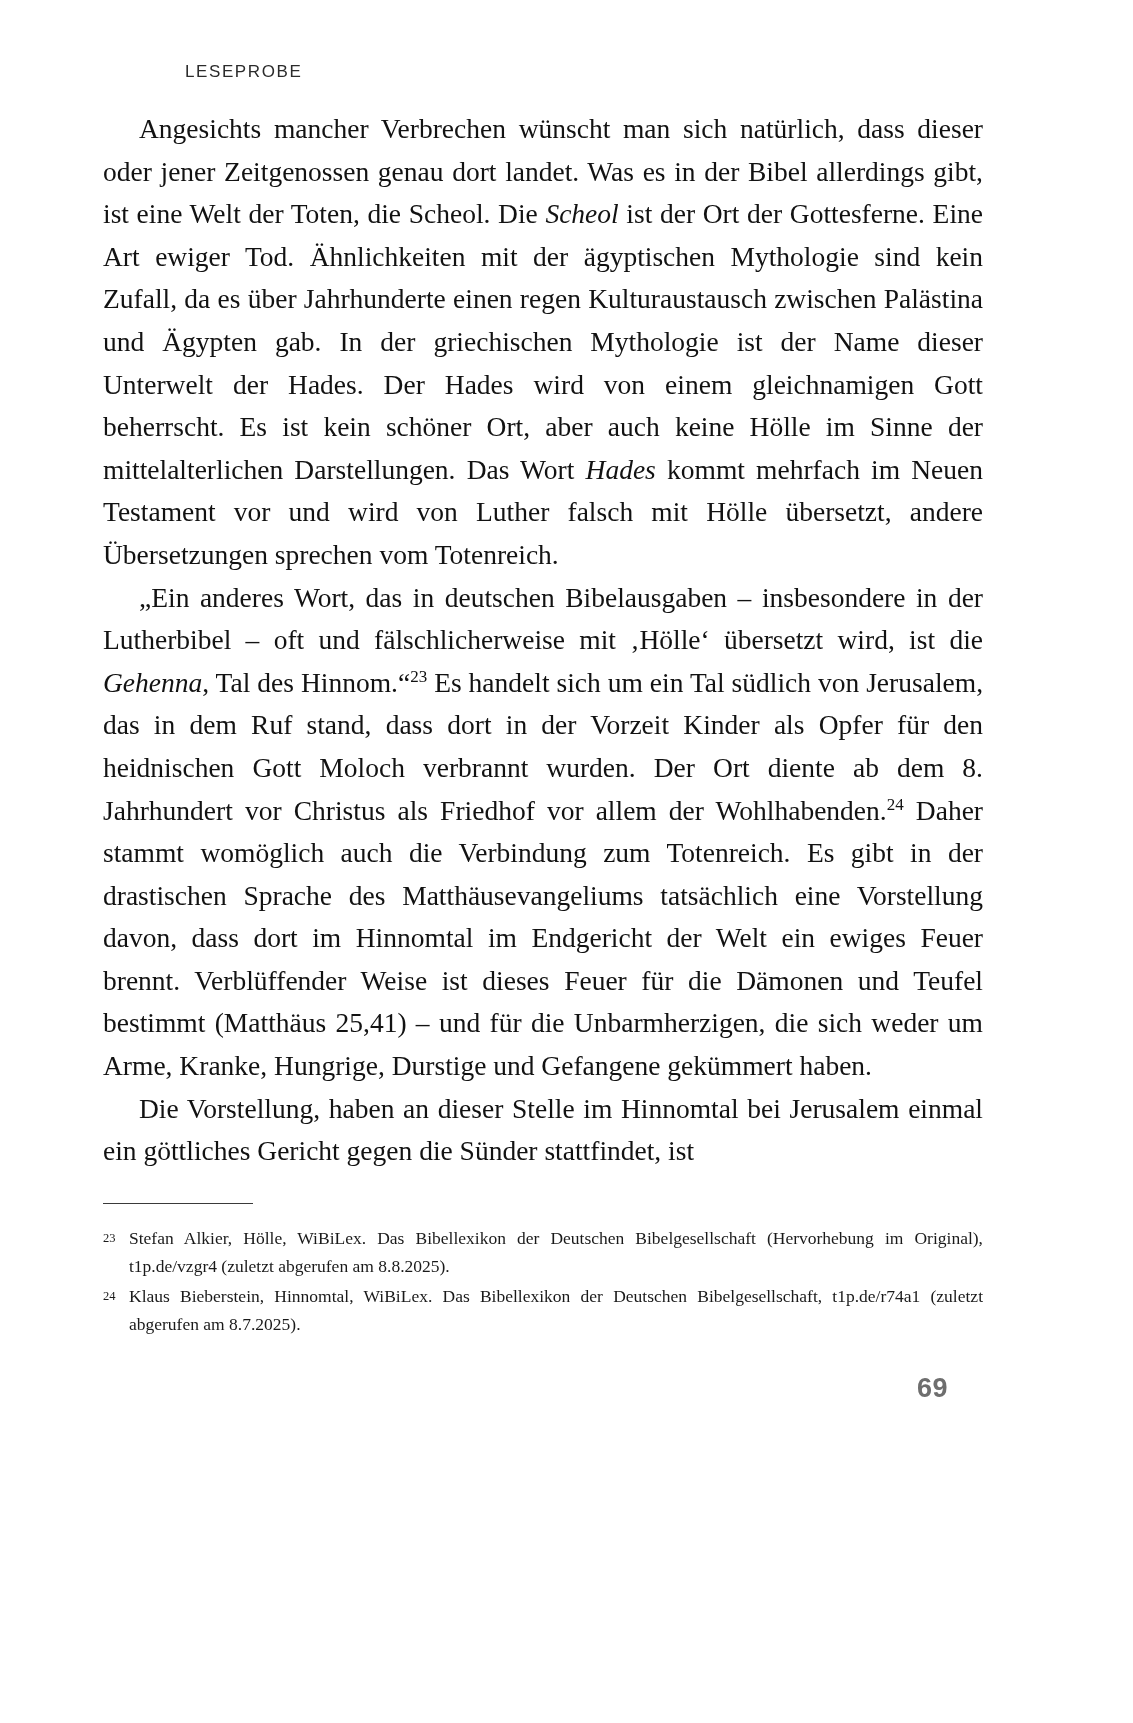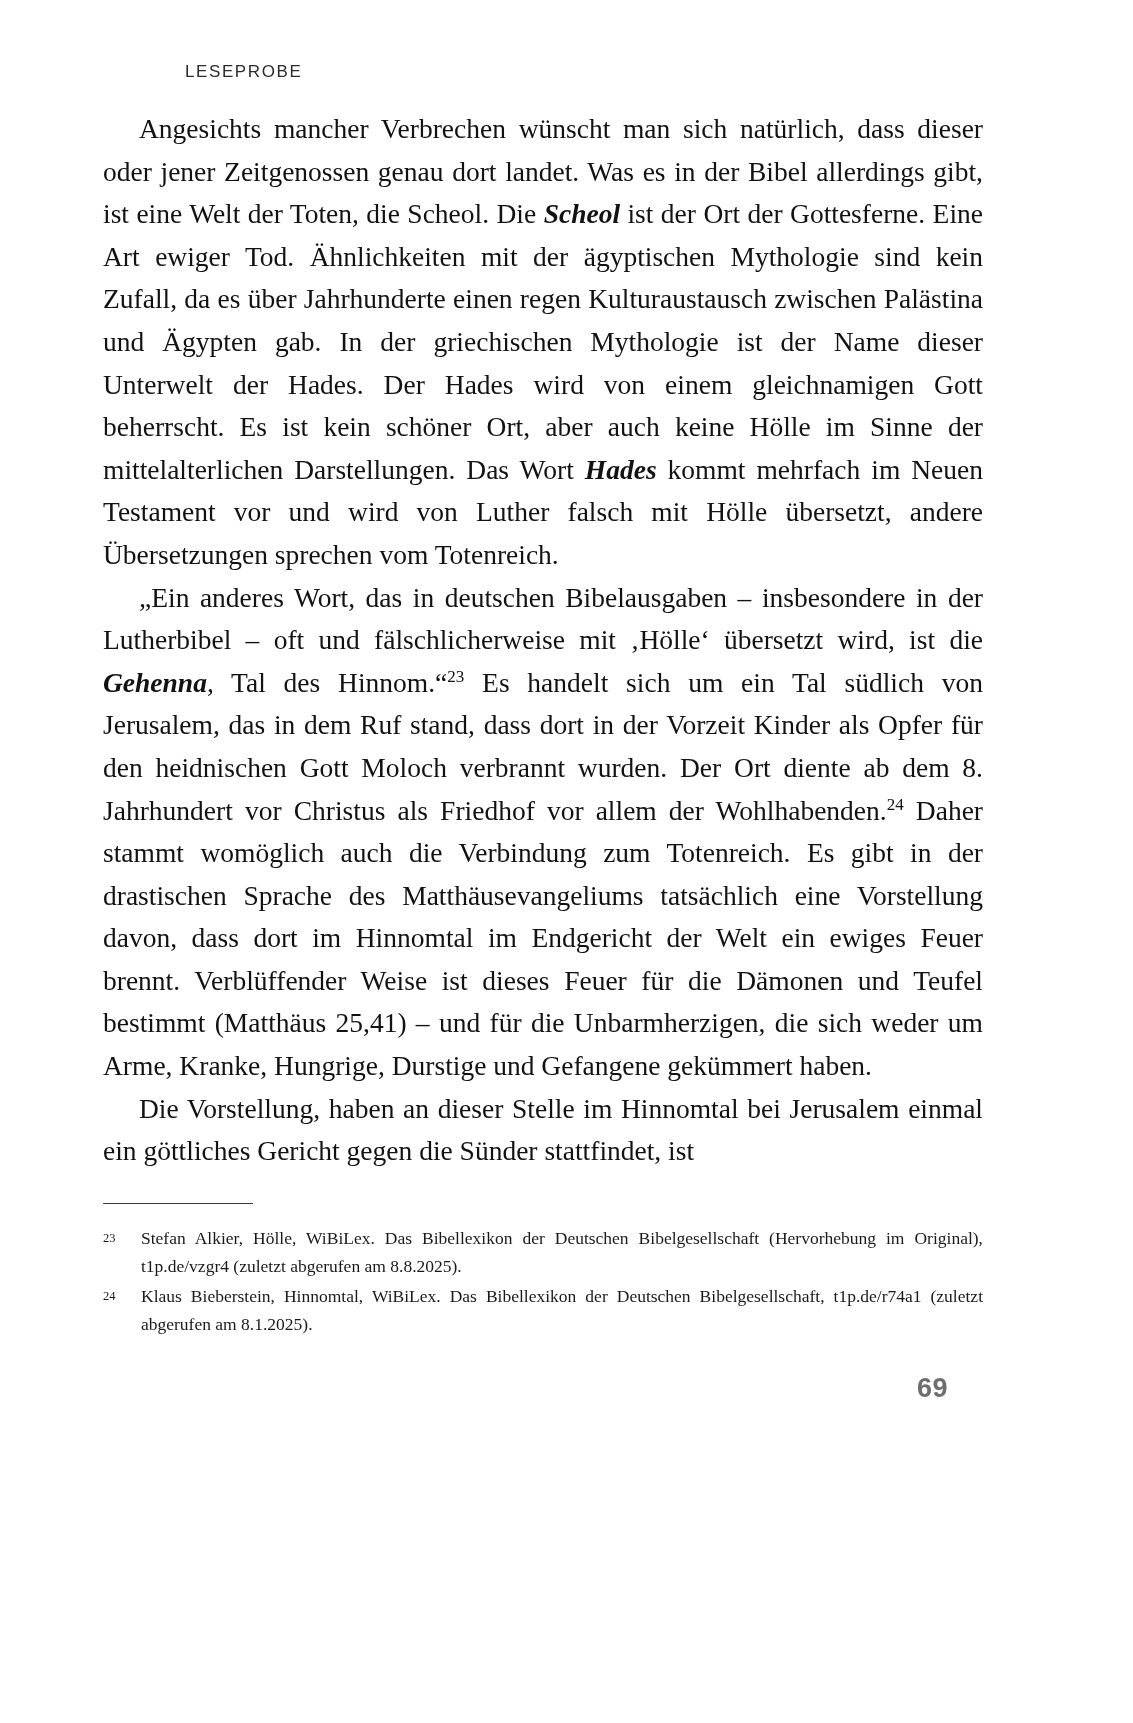--- a/index.html
+++ b/index.html
@@ -47,21 +47,20 @@
     text-align: justify;
     text-justify: inter-word;
     hyphens: manual;
     color: #121212;
   }
   p.indent {
     text-indent: 36px;
   }
   .it {
     font-style: italic;
-    font-weight: bold;
   }
   sup.fn {
     font-size: 0.62em;
     vertical-align: super;
     line-height: 0;
   }
   .rule {
     position: absolute;
     left: 103px;
     top: 1203px;
@@ -88,21 +87,20 @@
     flex: 0 0 26px;
     font-size: 12.5px;
     line-height: 28px;
     padding-top: 0px;
     text-align: left;
   }
   .fn-text {
     flex: 1 1 auto;
     text-align: justify;
     text-justify: inter-word;
-    margin-left: 12px;
   }
   .page-number {
     position: absolute;
     right: 185px;
     top: 1373px;
     font-family: "Liberation Sans", sans-serif;
     font-size: 27px;
     font-weight: 700;
     color: #6e6e6e;
     letter-spacing: 0.5px;
@@ -127,20 +125,20 @@
   <div class="rule"></div>
 
   <div class="footnotes">
     <div id="footnote-container">
         <div class="fn-item">
           <div class="fn-num">23</div>
           <div class="fn-text">Stefan Alkier, Hölle, WiBiLex. Das Bibellexikon der Deutschen Bibelgesellschaft (Hervorhebung im Original), t1p.de/vzgr4 (zuletzt abgerufen am 8.8.2025).</div>
         </div>
         <div class="fn-item">
           <div class="fn-num">24</div>
-          <div class="fn-text">Klaus Bieberstein, Hinnomtal, WiBiLex. Das Bibellexikon der Deutschen Bibelgesellschaft, t1p.de/r74a1 (zuletzt abgerufen am 8.1.2025).</div>
+          <div class="fn-text">Klaus Bieberstein, Hinnomtal, WiBiLex. Das Bibellexikon der Deutschen Bibelgesellschaft, t1p.de/r74a1 (zuletzt abgerufen am 8.7.2025).</div>
         </div>
       </div>
   </div>
 
   <div class="page-number">69</div>
 
 </div>
 
 </body></html>

